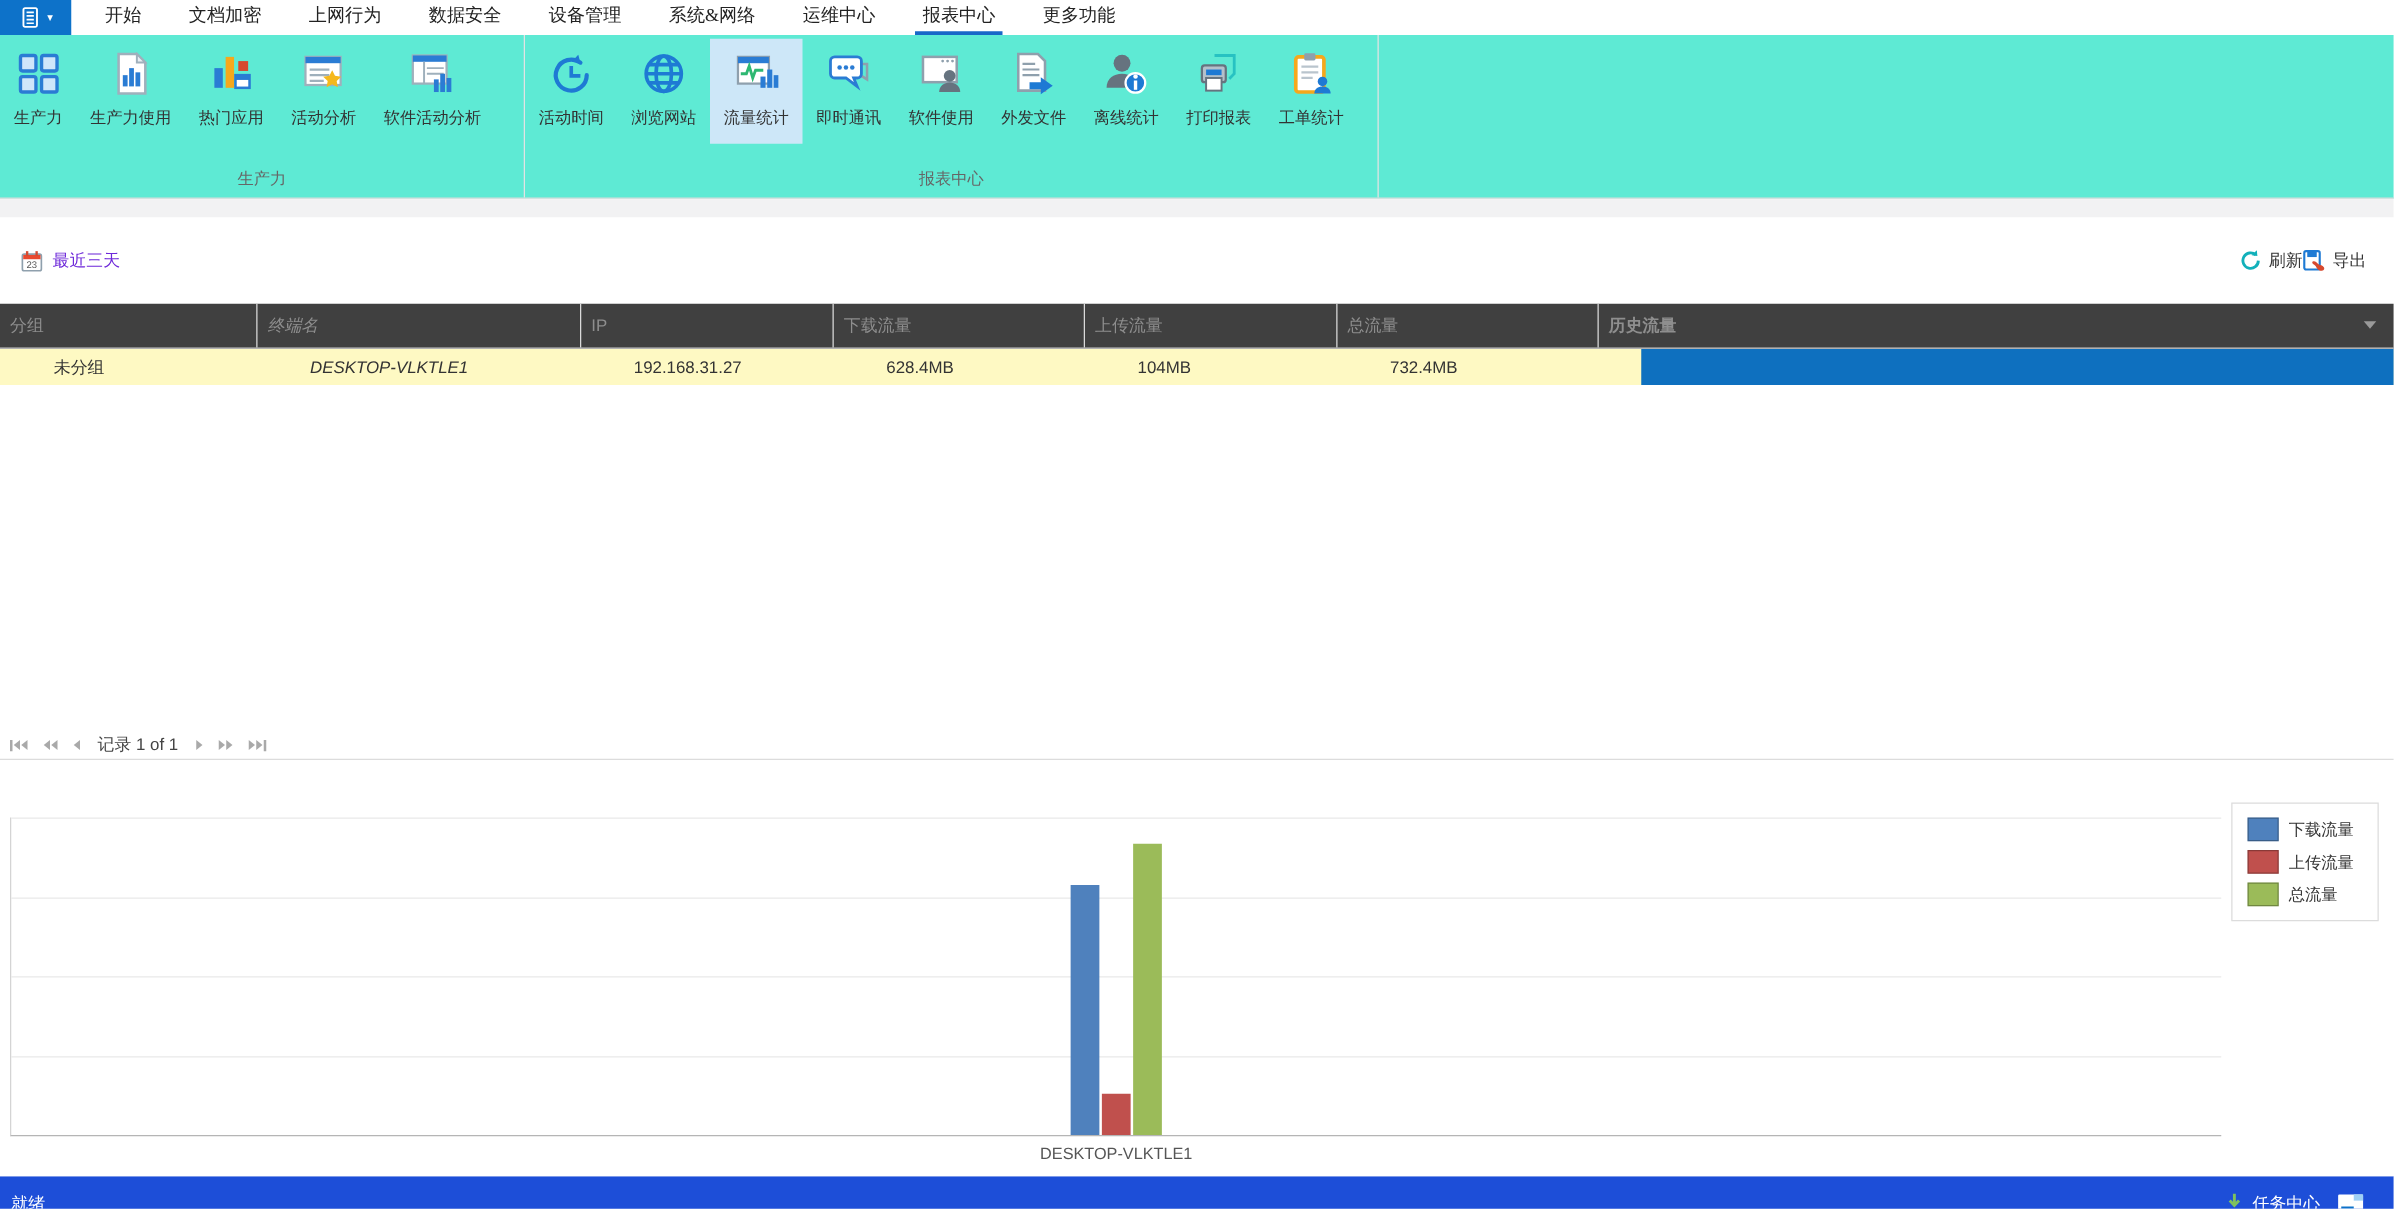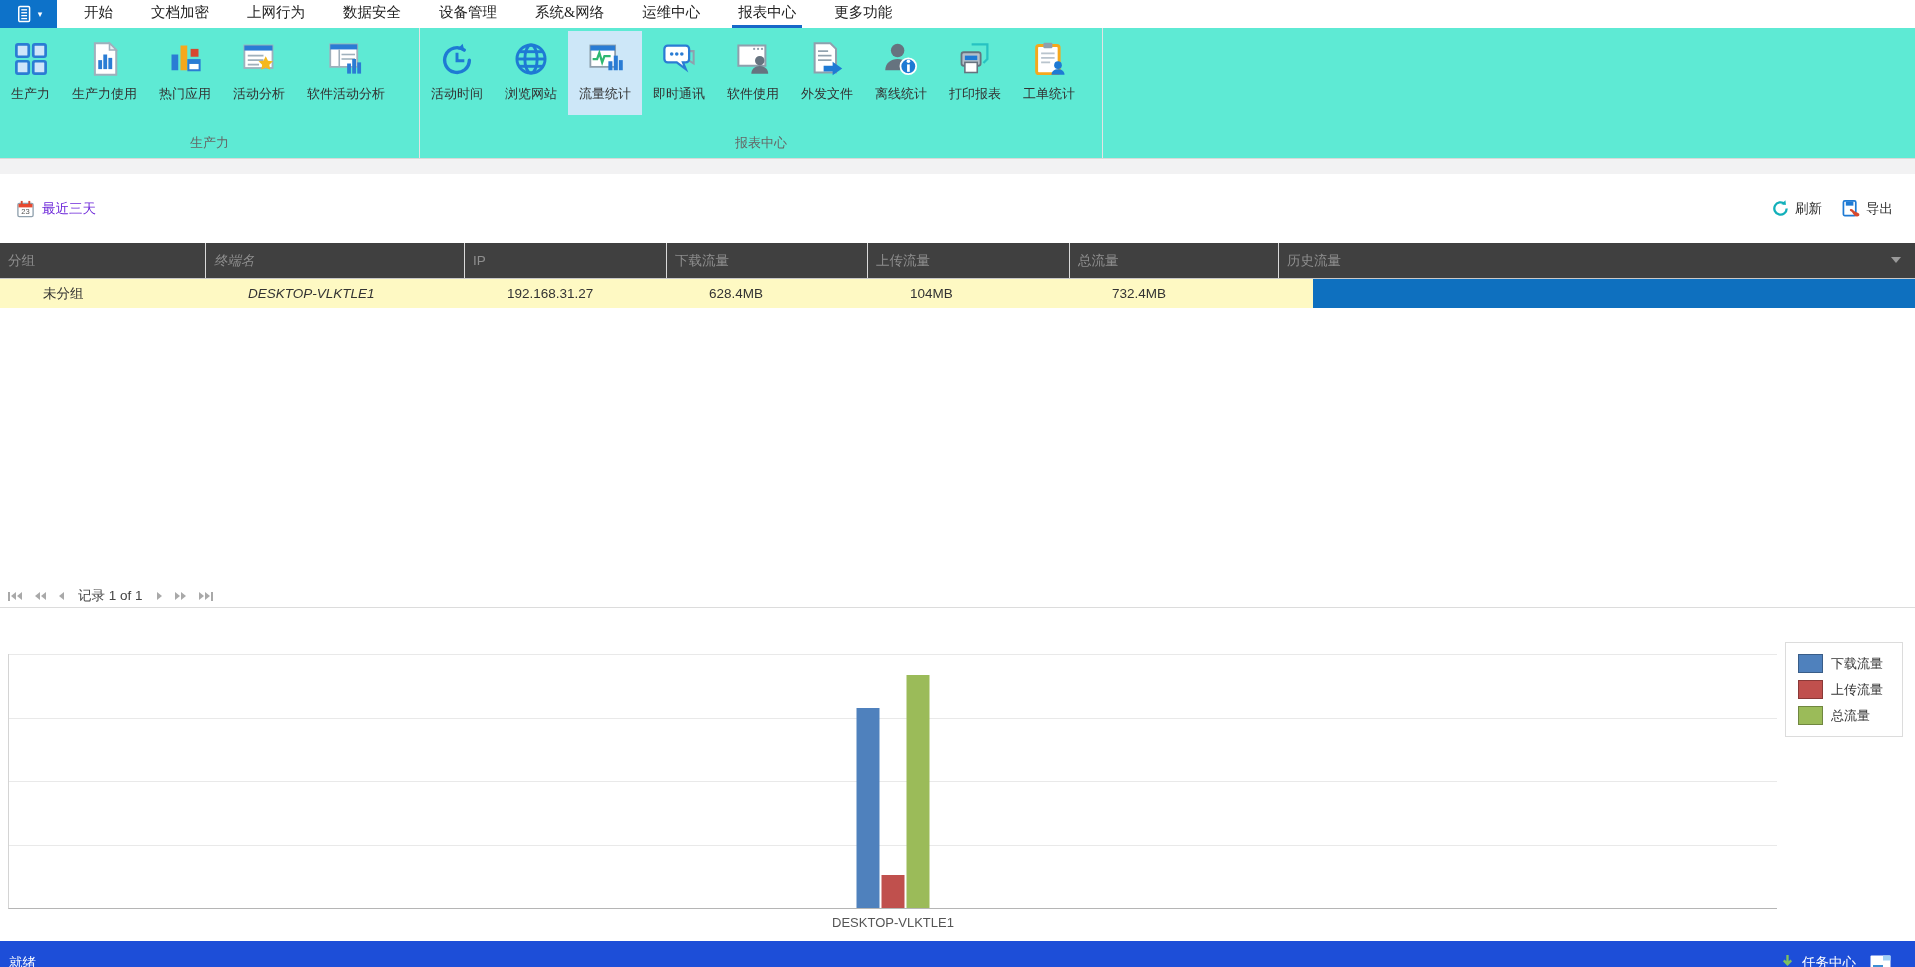--- a/index.html
+++ b/index.html
@@ -21,33 +21,33 @@
   .rlabel{position:absolute;bottom:6px;left:0;right:0;text-align:center;font-size:13px;color:#666;}
   .ritem{display:flex;flex-direction:column;align-items:center;padding:10px 11px 12px;cursor:pointer;}
   .ritem.selected{background:#cde7f8;}
   .ric{width:36px;height:36px;margin-bottom:8px;}
   .rtext{font-size:13px;color:#333;white-space:nowrap;}
   
   .strip{height:15px;background:#f2f2f3;}
   .filterbar{height:69px;display:flex;align-items:center;justify-content:space-between;padding:0 22px 0 16px;background:#fff;}
   .daterange{display:flex;align-items:center;gap:7px;font-size:13.5px;color:#6d28d9;cursor:pointer;}
   .cal{width:19px;height:20px;}
-  .actions{display:flex;align-items:flex-end;gap:20px;}
+  .actions{display:flex;align-items:flex-end;}
   .action{display:flex;align-items:center;gap:5px;font-size:13.5px;color:#333;cursor:pointer;}
   .aicon{width:19px;height:19px;}
   
   .grid-header{display:flex;height:35px;border-bottom:1px solid #c9c9c9;position:relative;background:#404040;}
   .hcell{font-size:13.5px;color:#8e8e8e;padding-left:8px;box-sizing:border-box;height:100%;display:flex;align-items:center;border-left:1px solid #dadada;cursor:pointer;}
   .hcell.first{border-left:none;}
   .col-chooser{position:absolute;right:14px;top:14px;width:0;height:0;border-left:5px solid transparent;border-right:5px solid transparent;border-top:6px solid #9a9a9a;cursor:pointer;}
   .grid-row{display:flex;height:29px;background:#fef9c3;cursor:pointer;padding-left:35px;}
   .rcell{font-size:13.5px;color:#333;padding-left:8px;box-sizing:border-box;height:100%;display:flex;align-items:center;}
   .rcell.hist{padding:0;}
   .histbar{height:100%;}
-  .c0{width:205px;}.c1{width:259px;font-style:italic;}.c2{width:202px;}.c3{width:201px;}.c4{width:202px;}.c5{width:209px;}.c6{width:637px;flex:1;}
+  .c0{width:205px;}.c1{width:259px;font-style:italic;}.c2{width:202px;}.c3{width:201px;}.c4{width:202px;}.c5{width:209px;}.c6{width:637px;flex:1;font-weight:bold;}
   .grid-body{height:277px;background:#fff;}
   
   .pager{height:22px;display:flex;align-items:center;padding-left:6px;border-bottom:1px solid #dcdcdc;background:#fff;}
   .pg-group{display:flex;align-items:center;gap:9px;}
   .pg-btn{display:flex;align-items:center;gap:1px;padding:2px;cursor:pointer;}
   .tri-l{width:0;height:0;border-top:4.5px solid transparent;border-bottom:4.5px solid transparent;border-right:5.5px solid #a9a9a9;}
   .tri-r{width:0;height:0;border-top:4.5px solid transparent;border-bottom:4.5px solid transparent;border-left:5.5px solid #a9a9a9;}
   .pbar{width:2px;height:9px;background:#a9a9a9;}
   .pg-label{font-size:13.5px;color:#444;margin:0 12px;}
   

